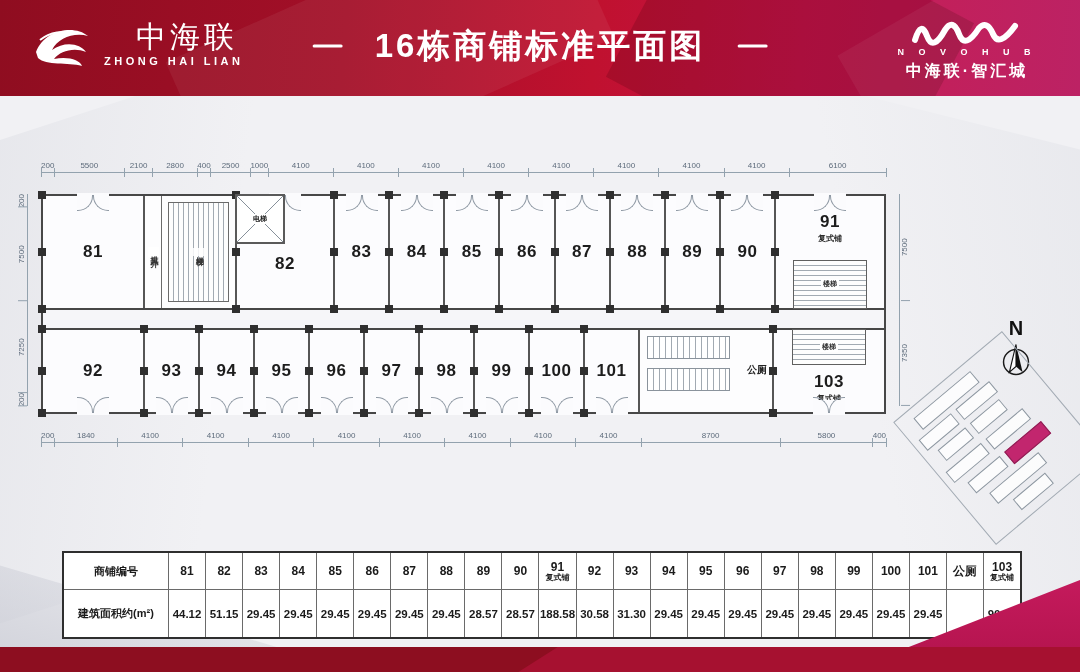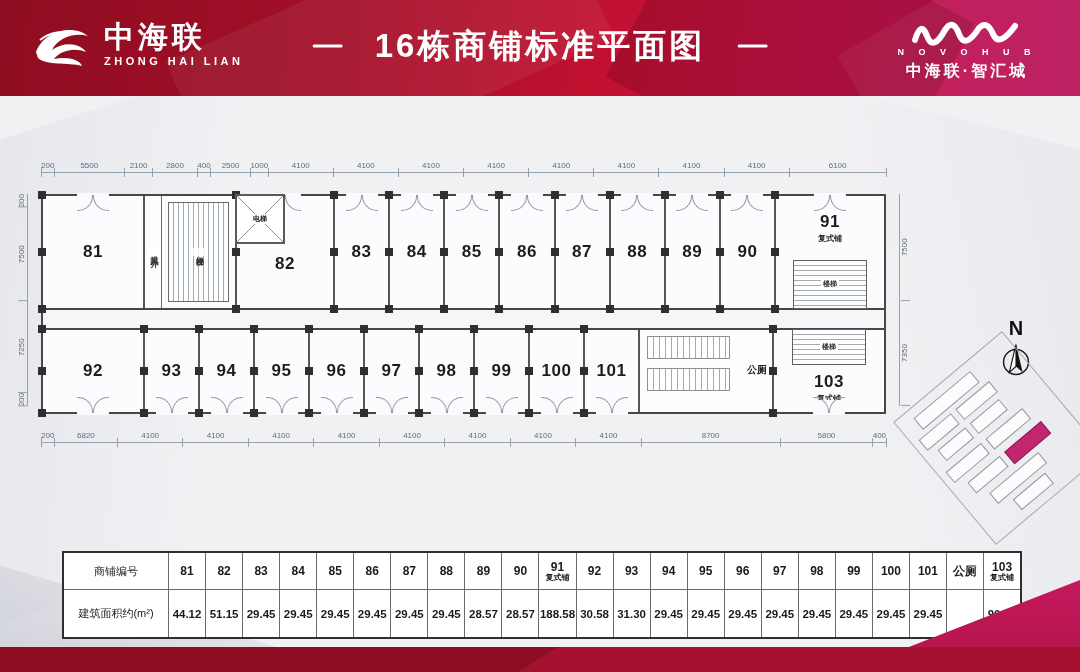--- a/index.html
+++ b/index.html
@@ -22,21 +22,21 @@
     background:linear-gradient(95deg,#8f0d20 0%,#a30f28 32%,#c0112f 55%,#c4134b 74%,#b9175c 100%);overflow:hidden;}
   .facet1{position:absolute;left:180px;top:-30px;width:420px;height:160px;background:rgba(255,255,255,.06);
     transform:rotate(-24deg);}
   .facet2{position:absolute;left:640px;top:-60px;width:300px;height:220px;background:rgba(90,4,18,.25);
     transform:rotate(28deg);}
   .facet3{position:absolute;right:-40px;top:-20px;width:260px;height:160px;background:rgba(255,255,255,.05);
     transform:rotate(-30deg);}
 
   .logo{position:absolute;left:30px;top:16px;display:flex;align-items:center;gap:10px;color:#fff;}
   .logo svg{width:64px;height:56px;}
-  .logo-cn{font-size:30px;font-weight:700;letter-spacing:4px;line-height:1.05;}
+  .logo-cn{font-size:30px;font-weight:400;letter-spacing:4px;line-height:1.05;margin-left:32px;}
   .logo-en{font-size:11px;font-weight:700;letter-spacing:3.5px;margin-top:2px;}
 
   .title-wrap{position:absolute;left:50%;top:46px;transform:translate(-50%,-50%);
     display:flex;align-items:center;gap:16px;white-space:nowrap;}
   .title-dash{width:30px;height:3px;background:#fff;border-radius:2px;}
   .page-title{margin:16px;color:#fff;font-size:33px;font-weight:700;letter-spacing:3px;}
 
   .brand{position:absolute;right:28px;top:16px;width:170px;text-align:center;color:#fff;}
   .brand svg{width:120px;height:30px;display:block;margin:0 auto;}
   .brand-en{font-size:9px;font-weight:700;letter-spacing:6px;margin-top:1px;}
@@ -131,21 +131,21 @@
 
   
   .table{position:absolute;left:62px;top:551px;width:956px;height:84px;display:flex;
     border:2px solid #2e2e2e;background:#fff;}
   .t-col{flex:1 1 0;display:flex;flex-direction:column;min-width:0;}
   .t-col + .t-col{border-left:1px solid #6a6a6a;}
   .t-head{flex:0 0 104px;}
   .t-cell{display:flex;align-items:center;justify-content:center;text-align:center;color:#1b1b1b;}
   .t-id{height:36px;border-bottom:1px solid #6a6a6a;flex-direction:column;font-size:12px;font-weight:700;}
   .t-area{flex:1;font-size:11.5px;font-weight:600;}
-  .t-head .t-cell{font-size:11px;font-weight:400;}
+  .t-head .t-cell{font-size:11px;font-weight:700;}
   .t-sub{font-size:8px;font-weight:700;line-height:1;}
   .t-sub:empty{display:none;}
 
   
   .footer{position:absolute;left:0;bottom:0;width:100%;height:25px;background:#8d0e20;}
   .footer::before{content:"";position:absolute;right:0;bottom:0;width:52%;height:100%;background:#a61130;
     clip-path:polygon(7% 0,100% 0,100% 100%,0 100%);}
   .footer-wedge{position:absolute;right:0;bottom:0;width:235px;height:92px;
     background:linear-gradient(180deg,#c41a5c,#b2134c);clip-path:polygon(100% 0,100% 100%,0 100%);}
 </style>
@@ -352,21 +352,21 @@
         </div>
         <div class="stairbox">
           <span class="chip">楼梯</span>
         </div>
         <span class="colm"></span>
       </div>
     </div>
 
     <div class="dims dims-bottom">
       <span class="dim" style="flex-grow: 380;">200</span>
-        <span class="dim" style="flex-grow: 3950;">6820</span>
+        <span class="dim" style="flex-grow: 3950;">1840</span>
         <span class="dim" style="flex-grow: 4100;">4100</span>
         <span class="dim" style="flex-grow: 4100;">4100</span>
         <span class="dim" style="flex-grow: 4100;">4100</span>
         <span class="dim" style="flex-grow: 4100;">4100</span>
         <span class="dim" style="flex-grow: 4100;">4100</span>
         <span class="dim" style="flex-grow: 4100;">4100</span>
         <span class="dim" style="flex-grow: 4100;">4100</span>
         <span class="dim" style="flex-grow: 4100;">4100</span>
         <span class="dim" style="flex-grow: 8700;">8700</span>
         <span class="dim" style="flex-grow: 5800;">5800</span>

